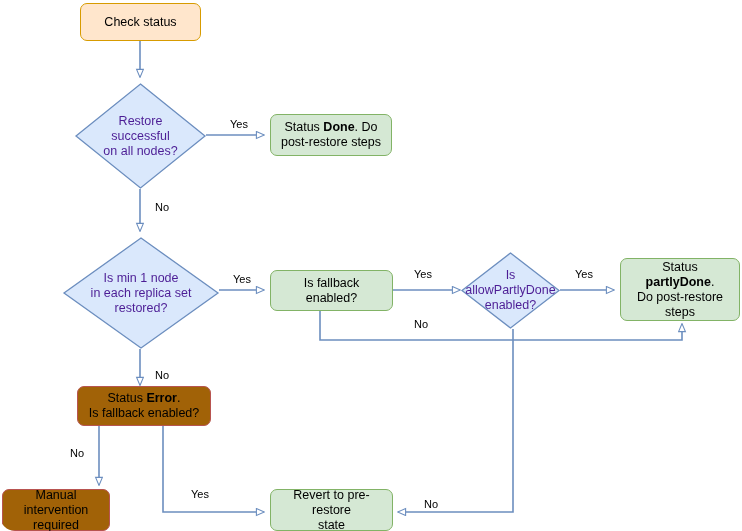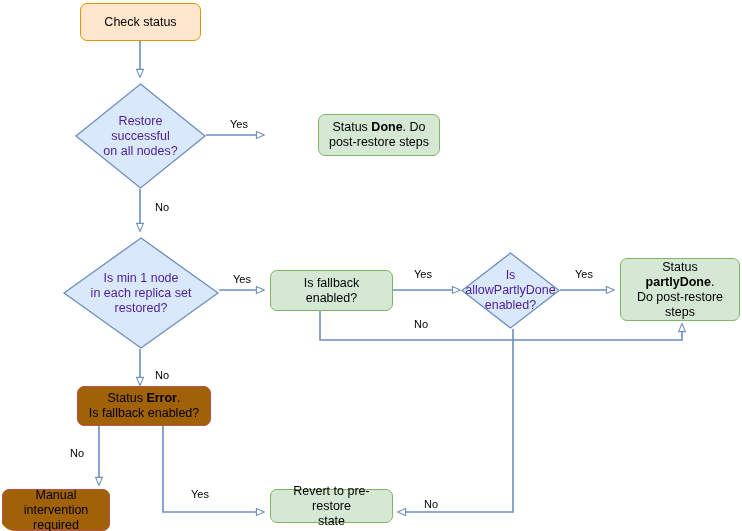--- a/index.html
+++ b/index.html
@@ -132,21 +132,21 @@
     </svg>
     <div class="diamond-label">
       <div>
         <div>Restore</div>
         <div>successful</div>
         <div>on all nodes?</div>
       </div>
     </div>
   </div>
 
-  <div class="node box fill-green" style="left:270px; top:114px; width:122px; height:42px;margin-left:48px;">
+  <div class="node box fill-green" style="left:270px; top:114px; width:122px; height:42px;">
     <span class="txt">
       <span>Status </span><b>Done</b><span>. Do</span><br>
       <span>post-restore steps</span>
     </span>
   </div>
 
   <div class="diamond-wrap" style="left:63px; top:237px; width:156px; height:112px;">
     <svg width="156" height="112" viewBox="0 0 156 112">
       <polygon points="78,1 155,56 78,111 1,56" fill="#dae8fc" stroke="#6c8ebf" stroke-width="1.3"></polygon>
     </svg>
@@ -191,21 +191,21 @@
     </span>
   </div>
 
   <div class="node box fill-red" style="left:2px; top:489px; width:108px; height:42px;">
     <span class="txt">
       <span>Manual intervention</span><br>
       <span>required</span>
     </span>
   </div>
 
-  <div class="node box fill-green" style="left:270px; top:489px; width:123px; height:34px;">
+  <div class="node box fill-green" style="left:270px; top:489px; width:123px; height:42px;">
     <span class="txt">
       <span>Revert to pre-restore</span><br>
       <span>state</span>
     </span>
   </div>
 
   <div class="edge-label" style="left:228px; top:117px;">Yes</div>
   <div class="edge-label" style="left:153px; top:200px;">No</div>
   <div class="edge-label" style="left:231px; top:272px;">Yes</div>
   <div class="edge-label" style="left:153px; top:368px;">No</div>

